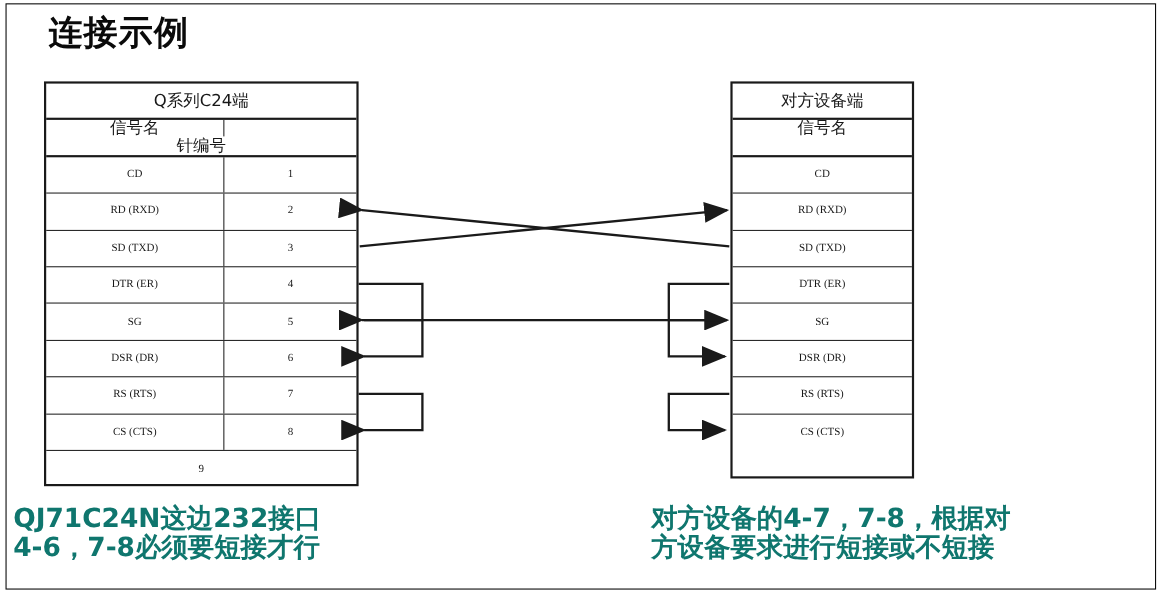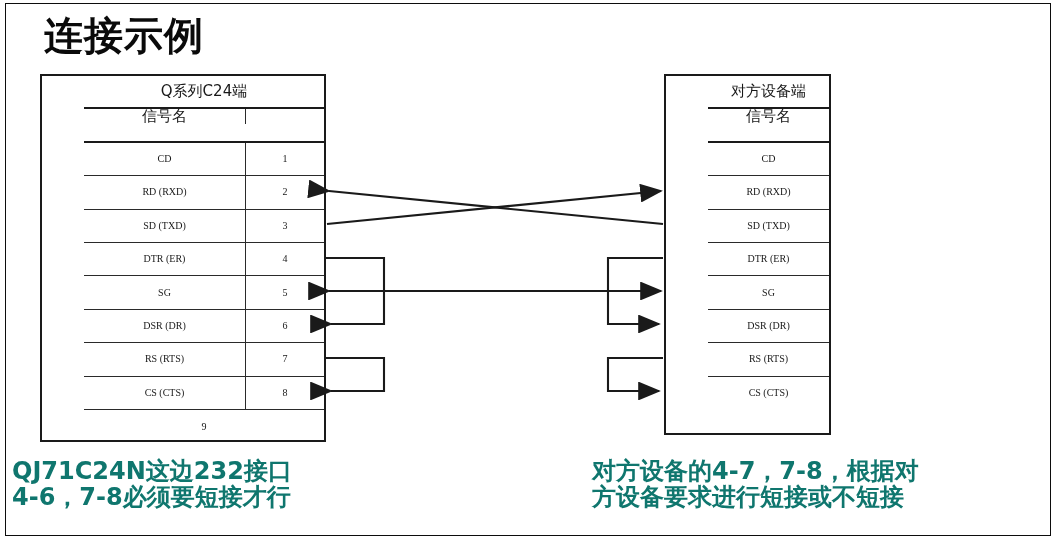--- a/index.html
+++ b/index.html
@@ -18,34 +18,33 @@
     border:1px solid #0c0c0c;
     box-sizing:border-box;
     background:#fff;
   }
   #canvas{position:absolute;left:0;top:0;width:1057px;height:541px;}
 
   .title{
     position:absolute;
     left:44px;top:9px;
     font-family:"DejaVu Sans","Liberation Sans",sans-serif;
-    font-size:39px;
+    font-size:31px;
     font-weight:700;
     letter-spacing:1px;
     color:#0a0a0a;
     white-space:nowrap;
   }
 
   
   .pintable{
     position:absolute;
     border:2px solid #1a1a1a;
     box-sizing:border-box;
     background:#fff;
-    padding-left:42px;
   }
   #table-left{ left:40px; top:74px; width:286px; height:368px; }
   #table-right{ left:664px; top:74px; width:167px; height:361px; }
 
   .trow{
     display:flex;
     height:33.4px;
     border-bottom:1px solid #2a2a2a;
     box-sizing:border-box;
   }
@@ -95,20 +94,21 @@
 <div id="page-frame"></div>
 
 <div class="title">连接示例</div>
 
 <div class="pintable" id="table-left">
   <div class="trow hdr">
     <div class="cell full cn">Q系列C24端</div>
   </div>
   <div class="trow colhdr">
     <div class="cell sig cn">信号名</div>
+    <div class="cell pin cn">针编号</div>
   </div>
   <div class="trow">
     <div class="cell sig">CD</div>
     <div class="cell pin">1</div>
   </div>
   <div class="trow">
     <div class="cell sig">RD (RXD)</div>
     <div class="cell pin">2</div>
   </div>
   <div class="trow">

